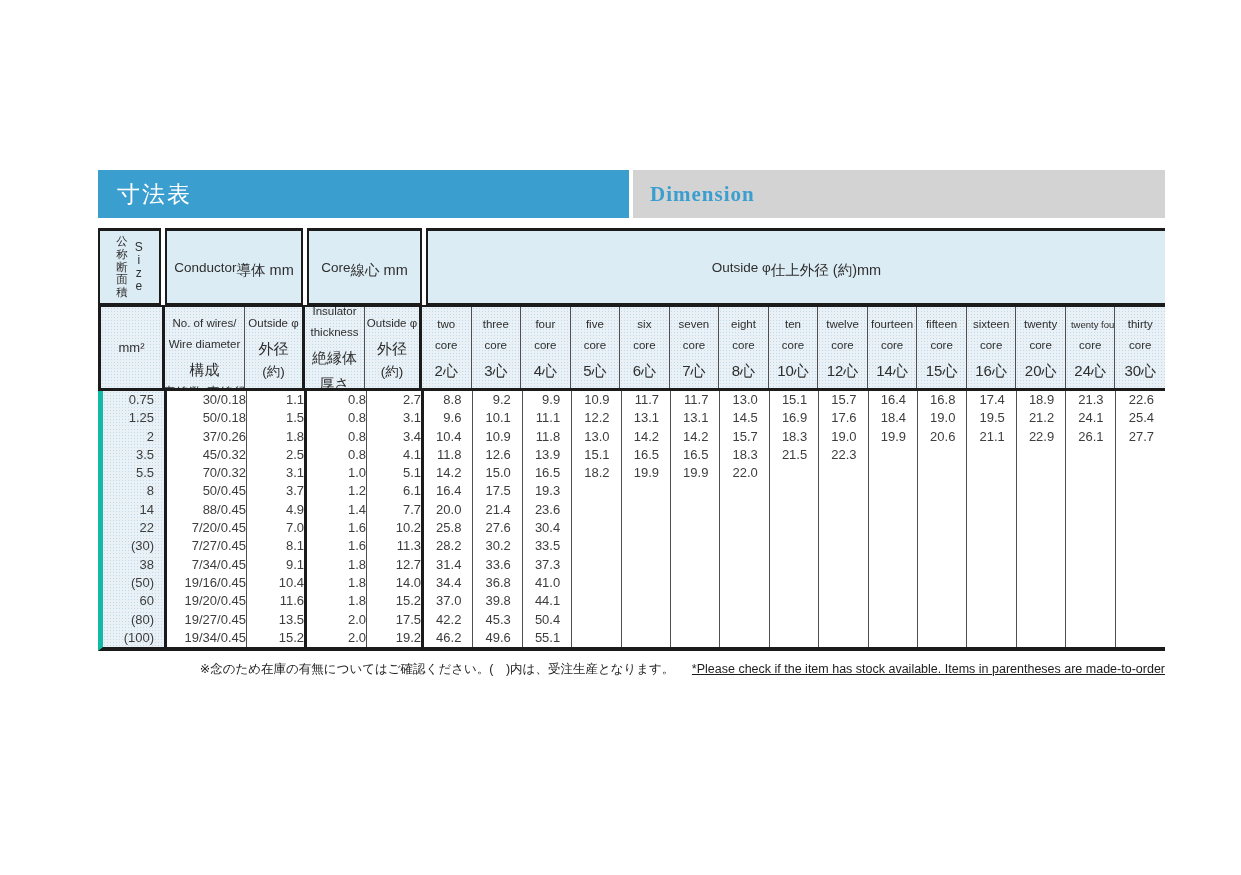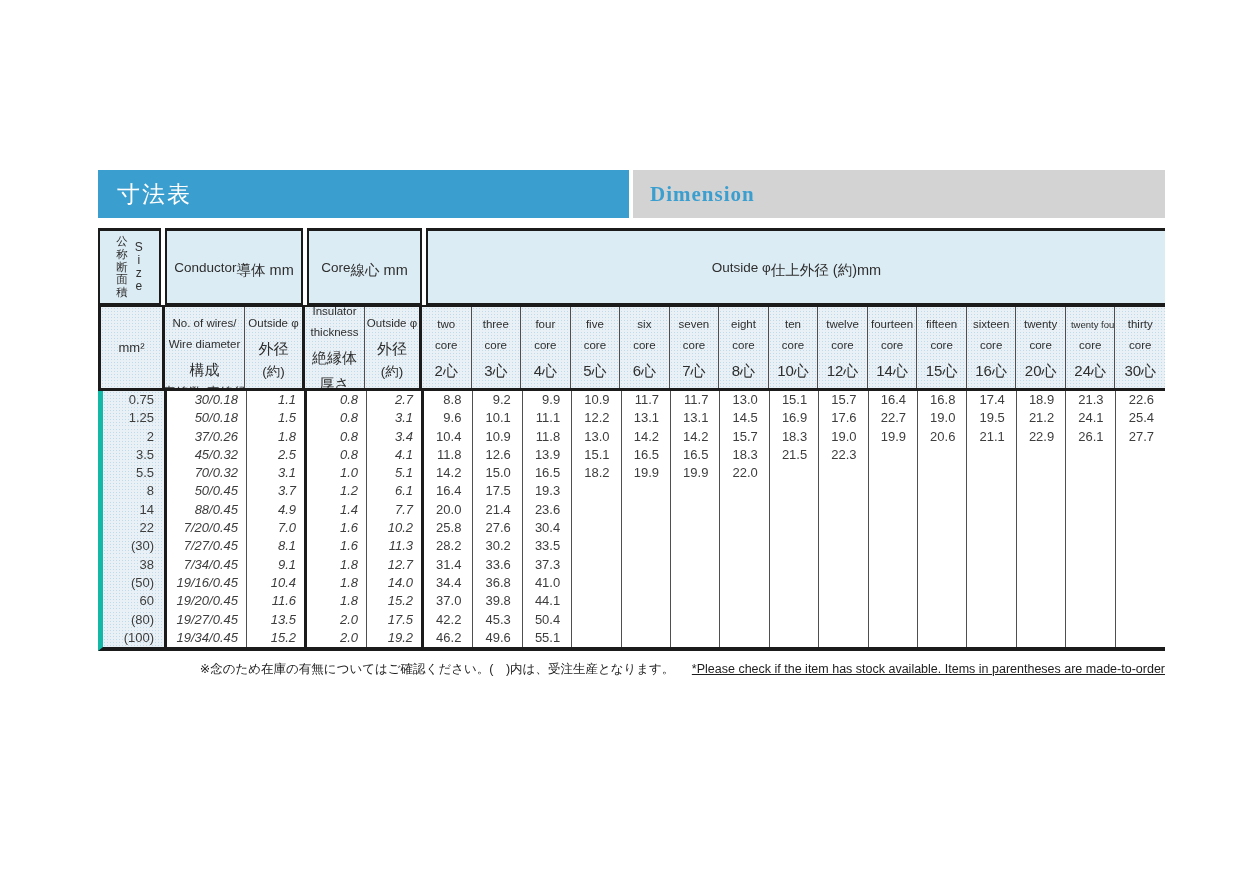--- a/index.html
+++ b/index.html
@@ -50,21 +50,21 @@
   .h2cell .unit { font-size:13px; }
   .br1 { border-right:1px solid #4f4f4f; }
   .br3 { border-right:3px solid #1b1b1b; }
   .br0 { border-right:0; }
 
   
   .data-grid { border-left:5px solid #14b8a6; border-bottom:4px solid #1b1b1b; }
   .drow { height:18.3px; }
   .cell { font-size:13px; line-height:18.3px; color:#3d3d3d; text-align:right; overflow:hidden; white-space:nowrap; }
   .cell.size-col { padding-right:10px; }
-  .cell.num { padding-right:8px;font-style:italic; }
+  .cell.num { padding-right:0; }
   .cell.corev { padding-right:11px; }
 
   
   .footnote { position:absolute; left:98px; top:661px; width:1067px; text-align:right;
     font-size:12.5px; color:#1d1d1d; white-space:nowrap; }
   .footnote .en-part { margin-left:14px;text-decoration:underline; }
 </style>
 </head>
 <body>
 
@@ -243,21 +243,21 @@
           <div class="cell num br3">3.1</div>
           <div class="cell corev br1">9.6</div>
           <div class="cell corev br1">10.1</div>
           <div class="cell corev br1">11.1</div>
           <div class="cell corev br1">12.2</div>
           <div class="cell corev br1">13.1</div>
           <div class="cell corev br1">13.1</div>
           <div class="cell corev br1">14.5</div>
           <div class="cell corev br1">16.9</div>
           <div class="cell corev br1">17.6</div>
-          <div class="cell corev br1">22.7</div>
+          <div class="cell corev br1">18.4</div>
           <div class="cell corev br1">19.0</div>
           <div class="cell corev br1">19.5</div>
           <div class="cell corev br1">21.2</div>
           <div class="cell corev br1">24.1</div>
           <div class="cell corev br0">25.4</div>
         </div>
         <div class="drow">
           <div class="cell size-col dotblue br3">2</div>
           <div class="cell num br1">37/0.26</div>
           <div class="cell num br3">1.8</div>

